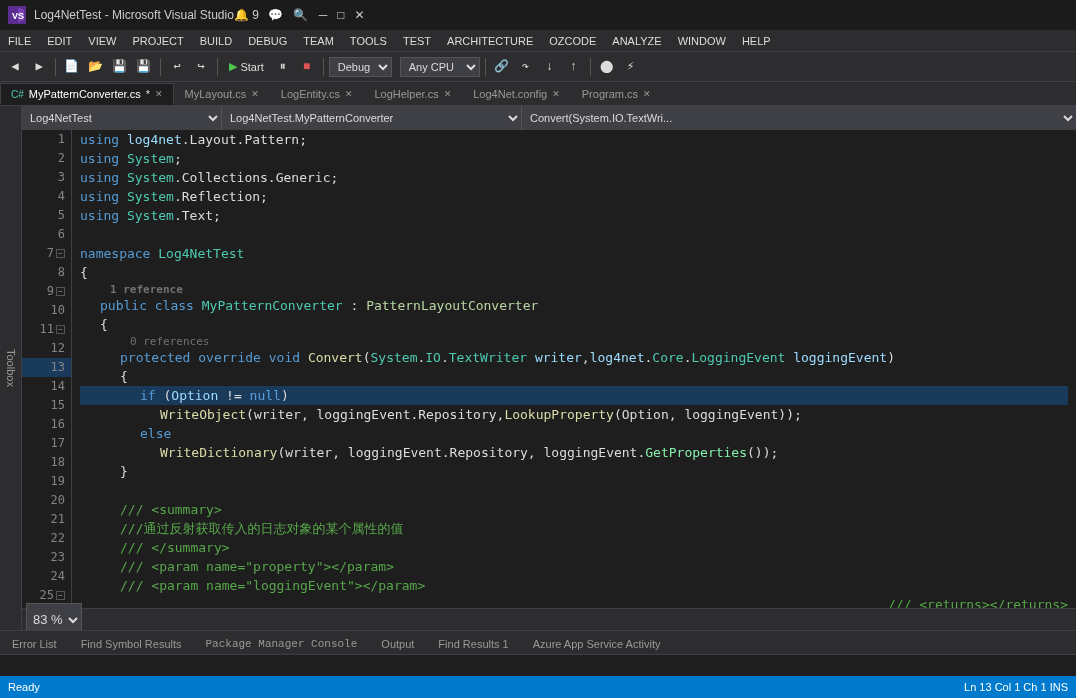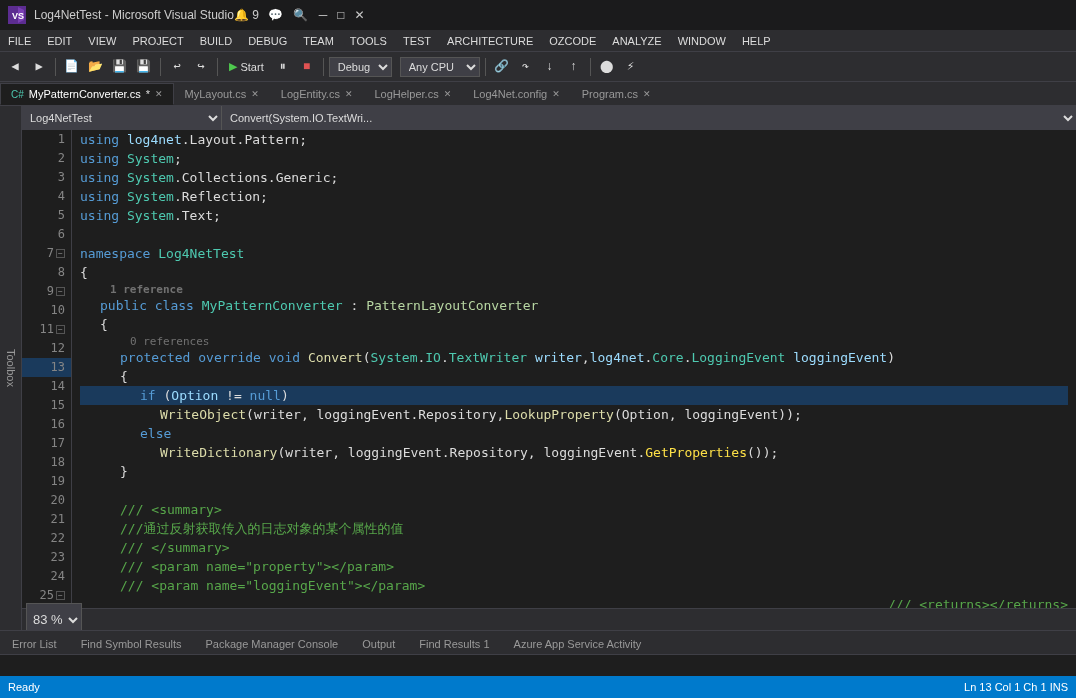--- a/index.html
+++ b/index.html
@@ -373,20 +373,23 @@
 <div id="code-area" style="display:flex; height: calc(698px - 30px - 22px - 30px - 24px - 46px - 22px); overflow:hidden;">
 
   <div id="toolbox">Toolbox</div>
 
   <div id="editor-container" style="flex:1; display:flex; flex-direction:column;">
 
     <div id="nav-bar" style="height:24px; background:#2d2d30; display:flex; align-items:center; border-bottom:1px solid #3f3f46;">
       <select class="nav-select" style="height:24px; background:#3f3f46; border:none; border-right:1px solid #555; color:#dcdcdc; font-size:11px; font-family:'Segoe UI',sans-serif; padding:0 4px; flex:0 0 auto; min-width:200px;">
         <option>Log4NetTest</option>
       </select>
+      <select class="nav-select" style="height:24px; background:#3f3f46; border:none; border-right:1px solid #555; color:#dcdcdc; font-size:11px; font-family:'Segoe UI',sans-serif; padding:0 4px; flex:0 0 300px;">
+        <option>Log4NetTest.MyPatternConverter</option>
+      </select>
       <select class="nav-select" style="height:24px; background:#3f3f46; border:none; color:#dcdcdc; font-size:11px; font-family:'Segoe UI',sans-serif; padding:0 4px; flex:1;">
         <option>Convert(System.IO.TextWri...</option>
       </select>
     </div>
 
     <div id="code-editor" style="flex:1; background:#1e1e1e; display:flex; overflow:hidden; font-family:'Consolas',monospace; font-size:13px; line-height:19px;">
 
       <div id="line-numbers" style="width:50px; background:#1e1e1e; color:#858585; text-align:right; padding:0; user-select:none; overflow:hidden; border-right:1px solid #3f3f46;">
         <div class="line-num" style="height:19px; display:flex; align-items:center; justify-content:flex-end; padding-right:6px; font-size:12px;">1</div>
         <div class="line-num" style="height:19px; display:flex; align-items:center; justify-content:flex-end; padding-right:6px; font-size:12px;">2</div>
@@ -497,21 +500,21 @@
             <span style="color:#dcdcdc;">(Option, loggingEvent));</span>
         </div>
 
         <div class="code-line" style="height:19px; white-space:nowrap; display:flex; align-items:center; padding-left:60px;">
           <span style="color:#569cd6;">else</span>
         </div>
 
         <div class="code-line" style="height:19px; white-space:nowrap; display:flex; align-items:center; padding-left:80px;">
           <span style="color:#dcdcaa;">WriteDictionary</span>
             <span style="color:#dcdcdc;">(writer, loggingEvent.Repository, loggingEvent.</span>
-            <span style="color:#fde047;">GetProperties</span>
+            <span style="color:#86efac;">GetProperties</span>
             <span style="color:#dcdcdc;">());</span>
         </div>
 
         <div class="code-line" style="height:19px; white-space:nowrap; display:flex; align-items:center; padding-left:40px;">
           <span style="color:#dcdcdc;">}</span>
         </div>
 
         <div class="code-line" style="height:19px;"></div>
 
         <div class="code-line" style="height:19px; white-space:nowrap; display:flex; align-items:center; padding-left:40px;">
@@ -551,21 +554,21 @@
         <option>83 %</option>
       </select>
     </div>
   </div>
 </div>
 
 <div id="bottom-panel" style="height:46px; background:#1e1e1e; border-top:1px solid #3f3f46; display:flex; flex-direction:column;">
   <div id="bottom-tabs" style="height:24px; background:#2d2d30; display:flex; align-items:flex-end; border-bottom:1px solid #3f3f46;">
     <div class="bottom-tab" style="height:22px; padding:0 12px; font-family:'Segoe UI',sans-serif; font-size:11px; color:#999; cursor:pointer; display:flex; align-items:center; border-top:1px solid transparent;">Error List</div>
     <div class="bottom-tab" style="height:22px; padding:0 12px; font-family:'Segoe UI',sans-serif; font-size:11px; color:#999; cursor:pointer; display:flex; align-items:center;">Find Symbol Results</div>
-    <div class="bottom-tab" style="height:22px; padding:0 12px; font-family:Liberation Sans, sans-serif; font-size:11px; color:#999; cursor:pointer; display:flex; align-items:center;">Package Manager Console</div>
+    <div class="bottom-tab" style="height:22px; padding:0 12px; font-family:Liberation Mono, monospace; font-size:11px; color:#999; cursor:pointer; display:flex; align-items:center;">Package Manager Console</div>
     <div class="bottom-tab" style="height:22px; padding:0 12px; font-family:'Segoe UI',sans-serif; font-size:11px; color:#999; cursor:pointer; display:flex; align-items:center;">Output</div>
     <div class="bottom-tab" style="height:22px; padding:0 12px; font-family:'Segoe UI',sans-serif; font-size:11px; color:#999; cursor:pointer; display:flex; align-items:center;">Find Results 1</div>
     <div class="bottom-tab" style="height:22px; padding:0 12px; font-family:'Segoe UI',sans-serif; font-size:11px; color:#999; cursor:pointer; display:flex; align-items:center;">Azure App Service Activity</div>
   </div>
   <div id="bottom-content" style="flex:1; background:#1e1e1e; padding:2px 8px; font-size:11px; color:#858585;"></div>
 </div>
 
 <div id="status-bar" style="height:22px; background:#007acc; display:flex; align-items:center; padding:0 8px; font-family:'Segoe UI',sans-serif; font-size:11px; color:white; gap:16px;">
   <span>Ready</span>
   <span style="margin-left:auto;">Ln 13   Col 1   Ch 1   INS</span>

